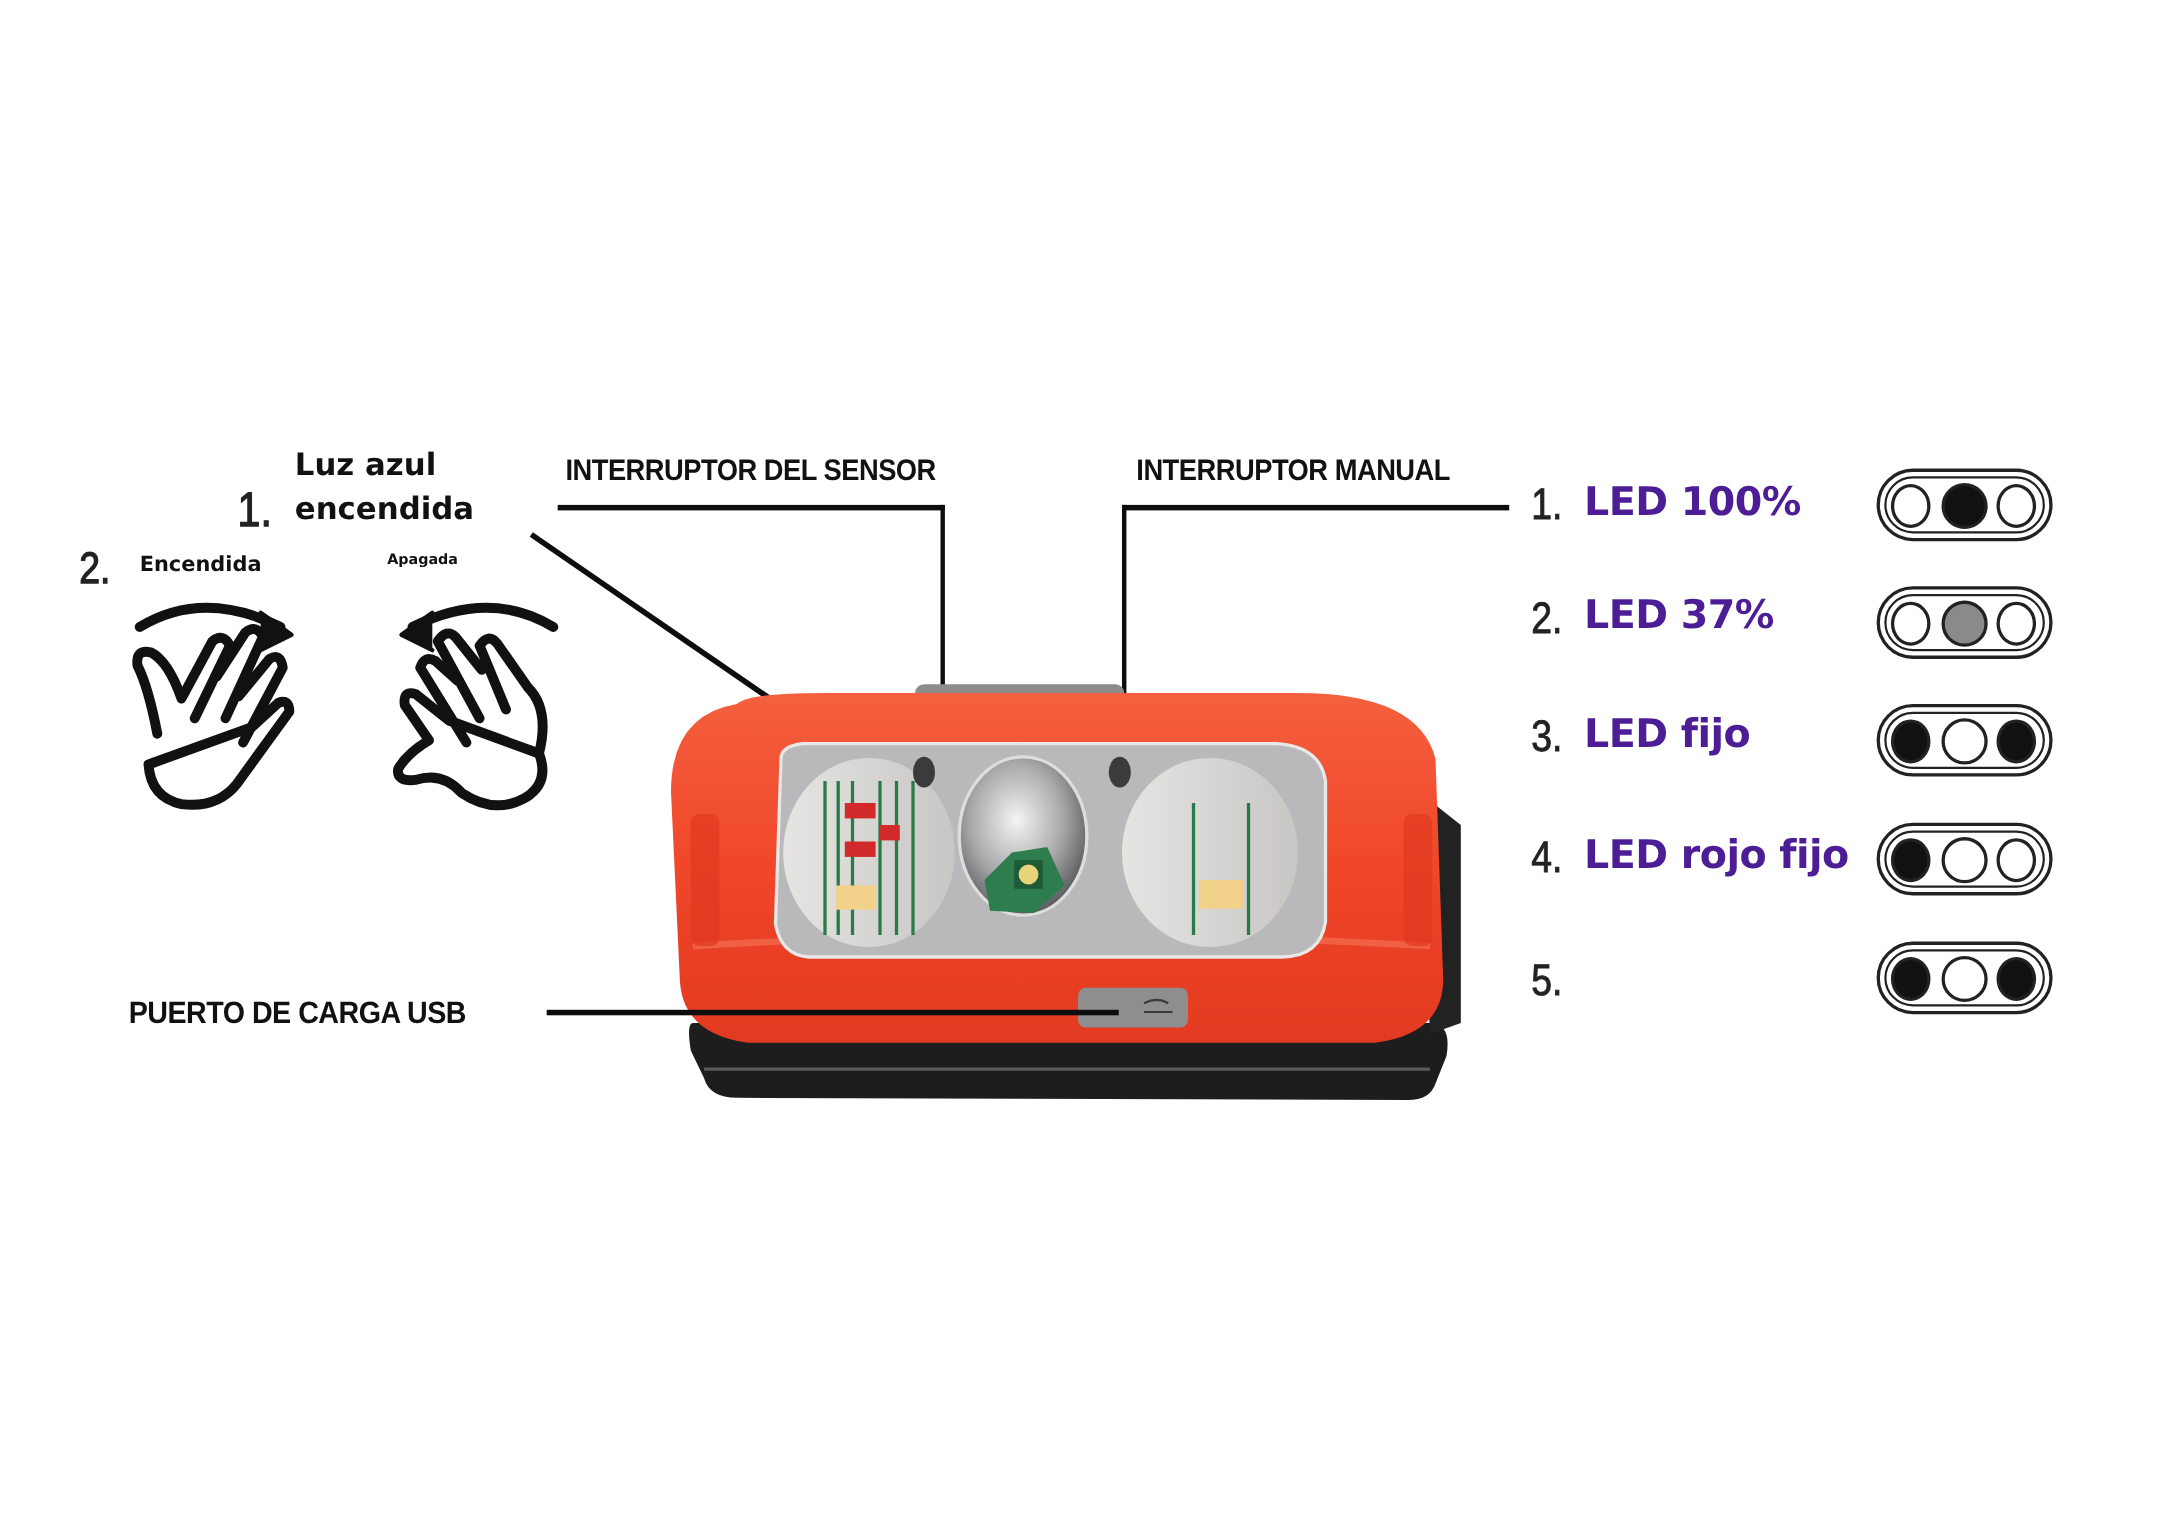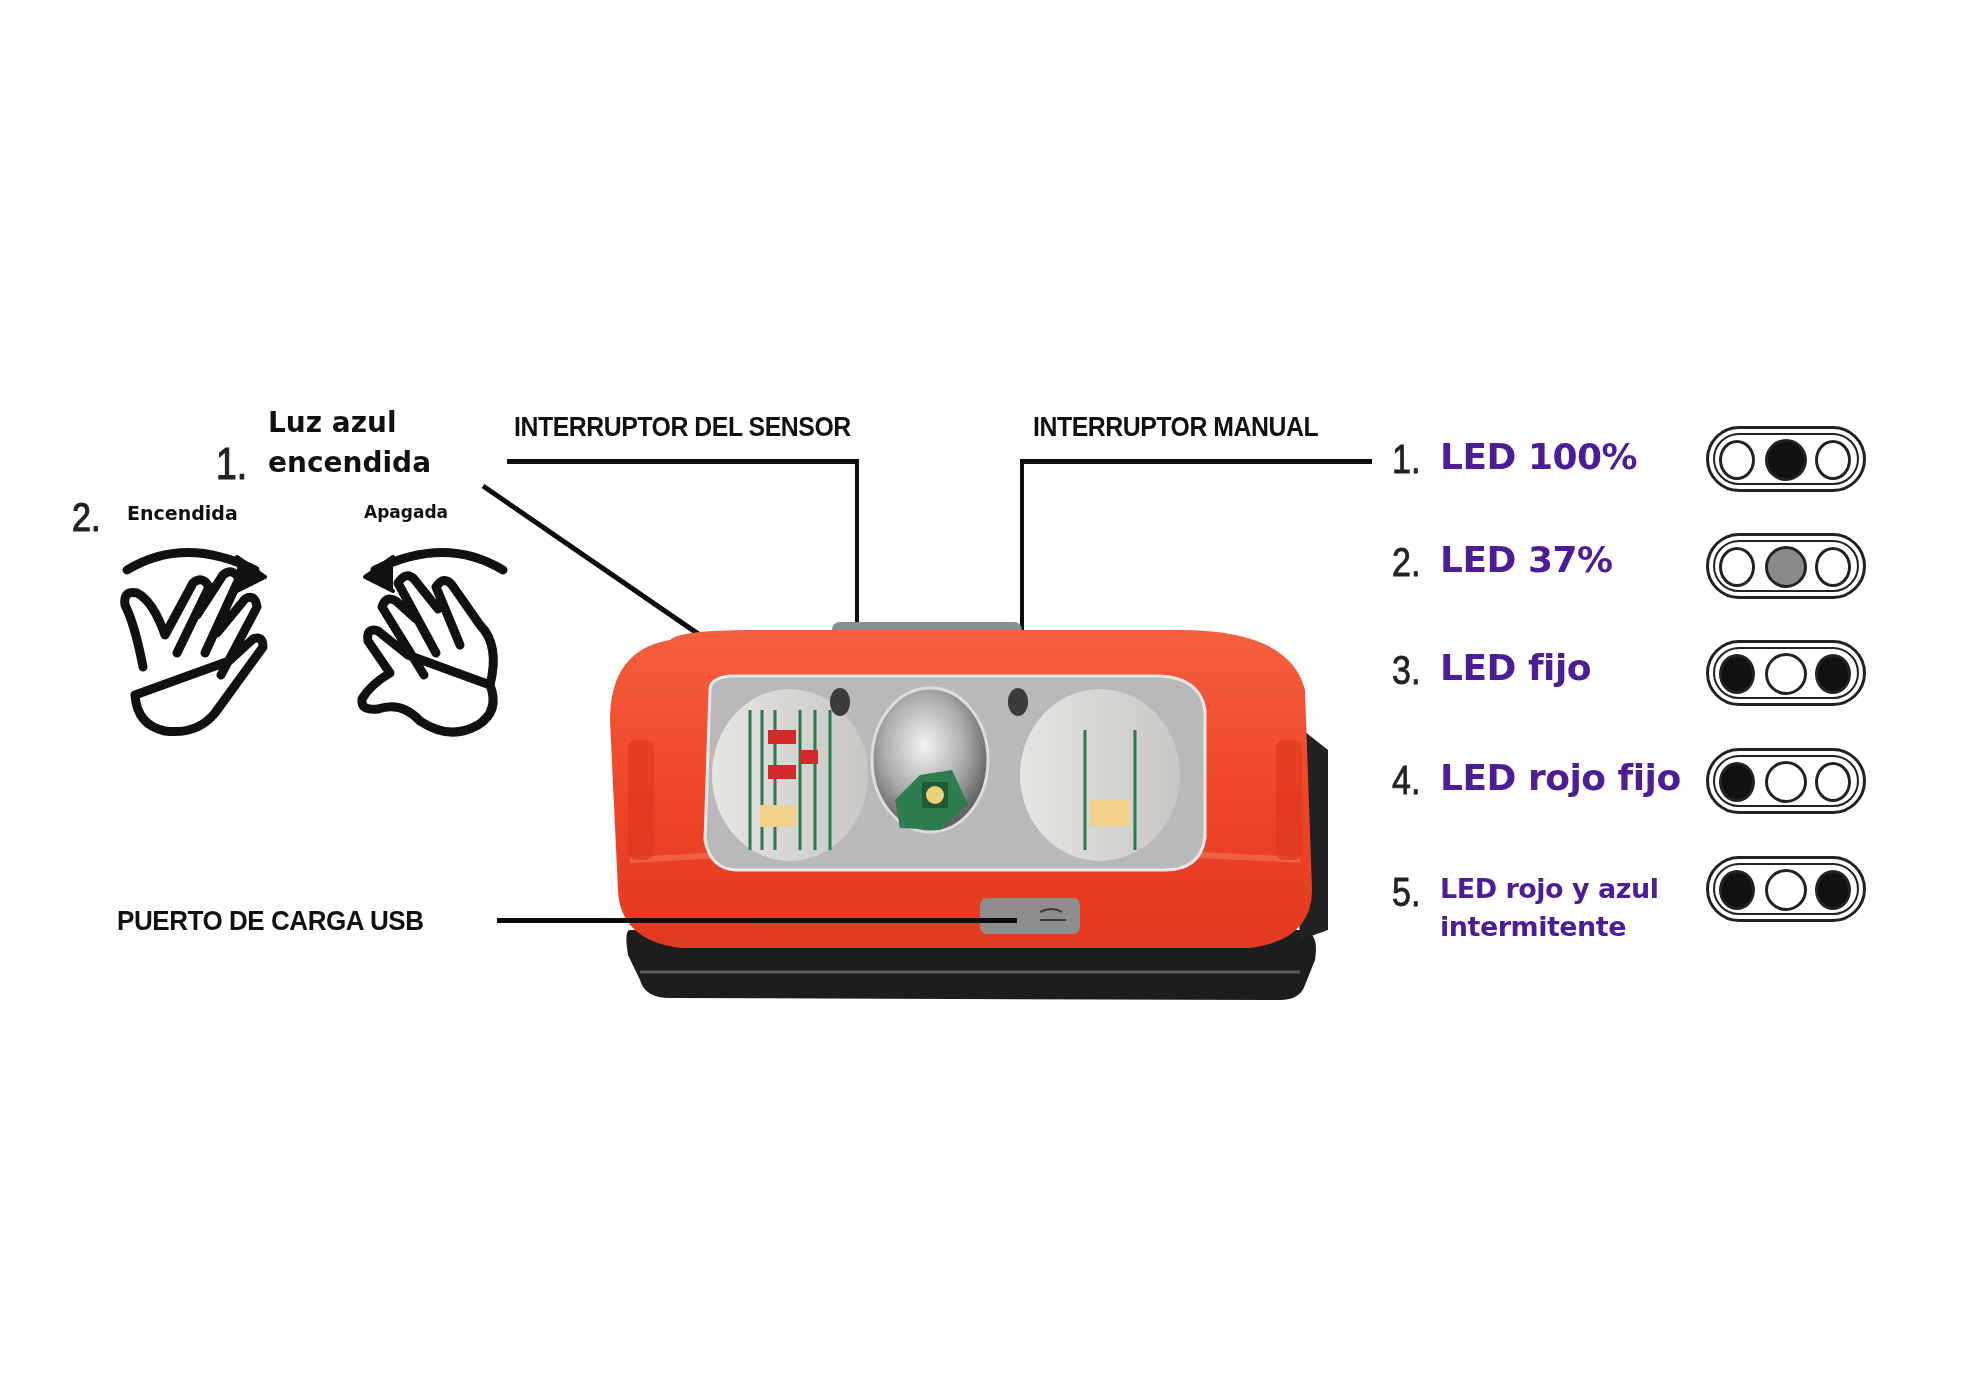--- a/index.html
+++ b/index.html
@@ -31,21 +31,21 @@
 <body>
 
 <div class="abs" style="left:216px; top:406px;">
   <div class="abs num" style="left:0; top:33px; font-size:44px;">1.</div>
   <div class="abs lbl" style="left:52px; top:0; font-size:28px;">Luz azul</div>
   <div class="abs lbl" style="left:52px; top:40px; font-size:28px;">encendida</div>
 </div>
 
 <div class="abs num" style="left:72px; top:495px; font-size:40px;">2.</div>
 <div class="abs lbl" style="left:127px; top:502px; font-size:19px;">Encendida</div>
-<div class="abs lbl" style="left:364px; top:502px; font-size:17px;">Apagada</div>
+<div class="abs lbl" style="left:352px; top:502px; font-size:13px;">Apagada</div>
 
 <svg class="abs" style="left:105px; top:535px;" width="175" height="210" viewBox="0 0 175 210">
   <g fill="none" stroke="#111" stroke-width="9" stroke-linecap="round" stroke-linejoin="round">
     <path d="M22 35 Q80 0 150 35"></path>
     <path d="M132 22 L160 42 L132 56" fill="#111" stroke-width="4"></path>
     <path d="M38 132 Q30 90 20 70 Q18 55 32 58 Q48 66 60 100 L88 48 Q98 40 104 52 L72 118 M92 80 L118 40 Q128 32 134 44 L100 118 M112 98 L140 64 Q150 58 152 72 L116 140 M124 126 L148 104 Q158 100 158 112 L110 178 Q92 200 60 196 Q32 190 30 160 Z"></path>
   </g>
 </svg>
 <svg class="abs" style="left:350px; top:535px;" width="175" height="210" viewBox="0 0 175 210">
   <g fill="none" stroke="#111" stroke-width="9" stroke-linecap="round" stroke-linejoin="round">
@@ -170,22 +170,18 @@
   <div class="mode-label">LED rojo fijo</div>
 </div>
 <div class="pill" style="left:1706px; top:748px;">
   <div class="dot small on" style="left:10px;"></div>
   <div class="dot" style="left:56px;"></div>
   <div class="dot small" style="left:106px;"></div>
 </div>
 
 <div class="mode-row" style="top:870px;">
   <div class="mode-num">5.</div>
-  <div>
-    <div class="mode-label sm">LED rojo y azul</div>
-    <div class="mode-label sm">intermitente</div>
-  </div>
 </div>
 <div class="pill" style="left:1706px; top:856px;">
   <div class="dot small on" style="left:10px;"></div>
   <div class="dot" style="left:56px;"></div>
   <div class="dot small on" style="left:106px;"></div>
 </div>
 
 </body></html>

